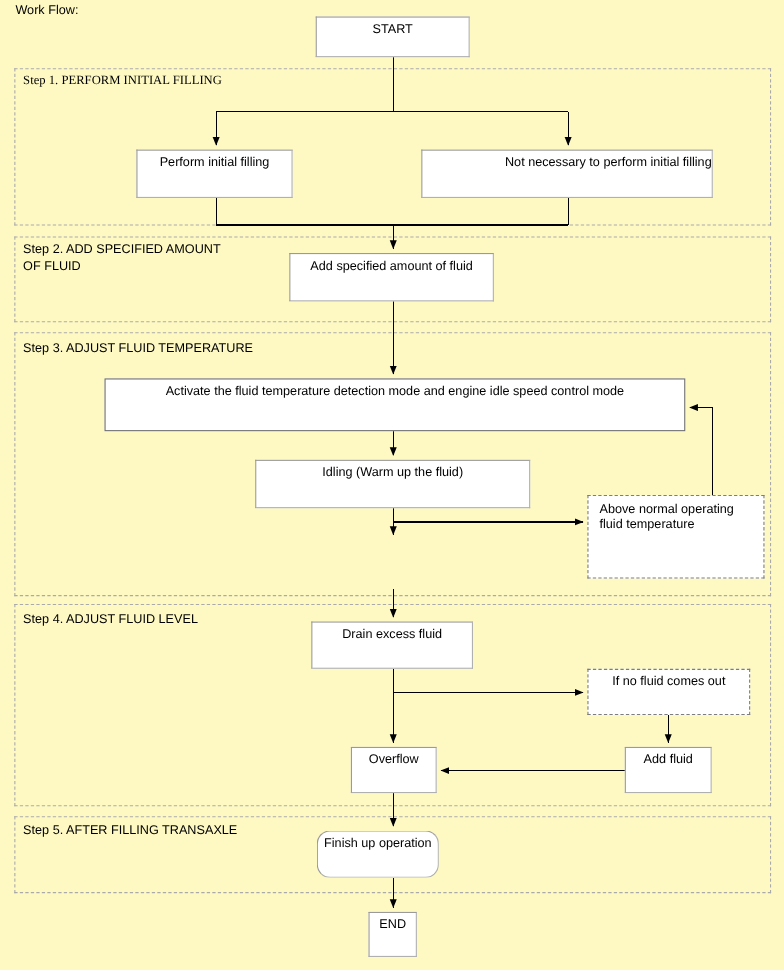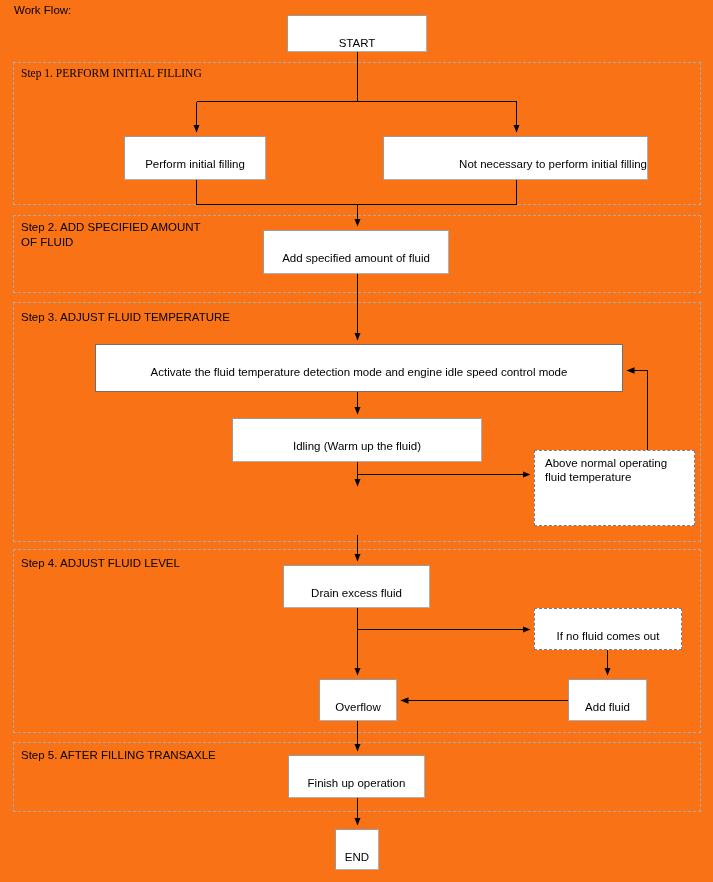--- a/index.html
+++ b/index.html
@@ -8,21 +8,21 @@
     background: #ffffff;
   }
   body {
     font-family: "Liberation Sans", sans-serif;
     color: #000000;
   }
   #canvas {
     position: relative;
     width: 713px;
     height: 882px;
-    background: #f97316;
+    background: #fef9c3;
     overflow: hidden;
   }
   #edges {
     position: absolute;
     left: 0;
     top: 0;
     width: 713px;
     height: 882px;
     pointer-events: none;
   }
@@ -45,21 +45,21 @@
     white-space: pre-line;
   }
   .node {
     position: absolute;
     box-sizing: border-box;
     background: #ffffff;
     display: flex;
     justify-content: center;
     align-items: flex-start;
     text-align: center;
-    padding-top: 20px;
+    padding-top: 4px;
   }
   .node.solid {
     border: 1px solid #9a9a9a;
     border-right-color: #b0b0b0;
     border-bottom-color: #b0b0b0;
   }
   .node.dashed {
     border: 1px dashed #7d7d7d;
   }
   .node.crisp {
@@ -185,21 +185,21 @@
   </div>
 
   <div class="node solid" style="left:319px; top:679px; width:78px; height:42px;">
     <span class="node-label">Overflow</span>
   </div>
 
   <div class="node solid" style="left:568px; top:679px; width:79px; height:42px;">
     <span class="node-label">Add fluid</span>
   </div>
 
-  <div class="node solid" style="left:288px; top:755px; width:137px; height:43px;">
+  <div class="node solid" style="left:288px; top:755px; width:111px; height:43px;border-radius:12px;">
     <span class="node-label">Finish up operation</span>
   </div>
 
   <div class="node solid" style="left:335px; top:829px; width:44px; height:41px;">
     <span class="node-label">END</span>
   </div>
 
 </div>
 
 </body></html>

